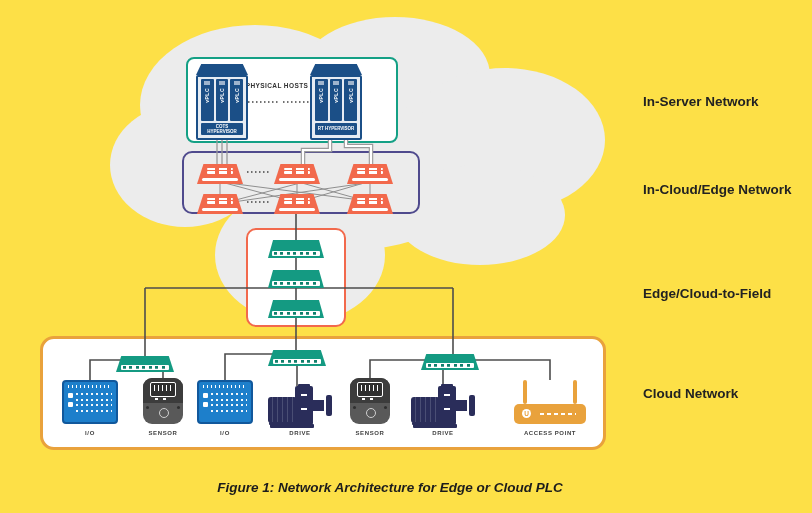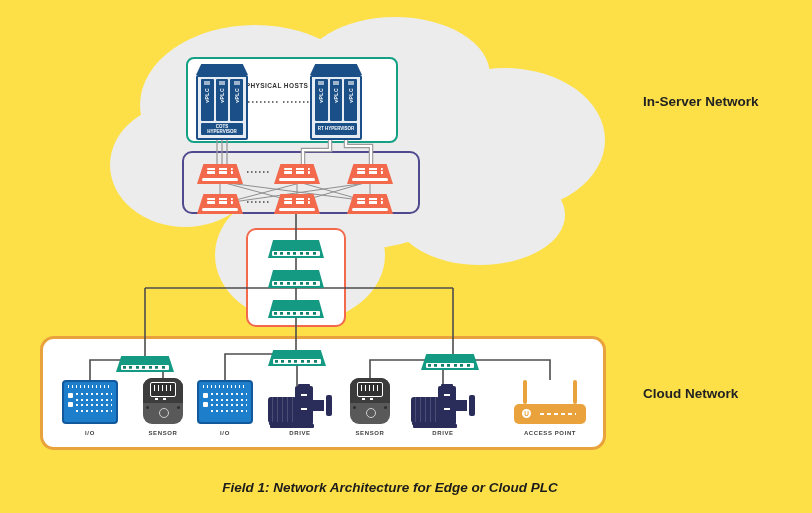--- a/index.html
+++ b/index.html
@@ -331,17 +331,19 @@
 
   <div class="dev-label" style="left:48px;top:430px">I/O</div>
   <div class="dev-label" style="left:121px;top:430px">SENSOR</div>
   <div class="dev-label" style="left:183px;top:430px">I/O</div>
   <div class="dev-label" style="left:258px;top:430px">DRIVE</div>
   <div class="dev-label" style="left:328px;top:430px">SENSOR</div>
   <div class="dev-label" style="left:401px;top:430px">DRIVE</div>
   <div class="dev-label" style="left:508px;top:430px">ACCESS POINT</div>
 
   <div class="layer-label" style="top:94px">In-Server Network</div>
+  <div class="layer-label" style="top:182px">In-Cloud/Edge Network</div>
+  <div class="layer-label" style="top:286px">Edge/Cloud-to-Field</div>
   <div class="layer-label" style="top:386px">Cloud Network</div>
 
-  <div id="caption">Field 1: Network Architecture for Edge or Cloud PLC</div>
+  <div id="caption">Figure 1: Network Architecture for Edge or Cloud PLC</div>
 
 </div>
 
 </body></html>

